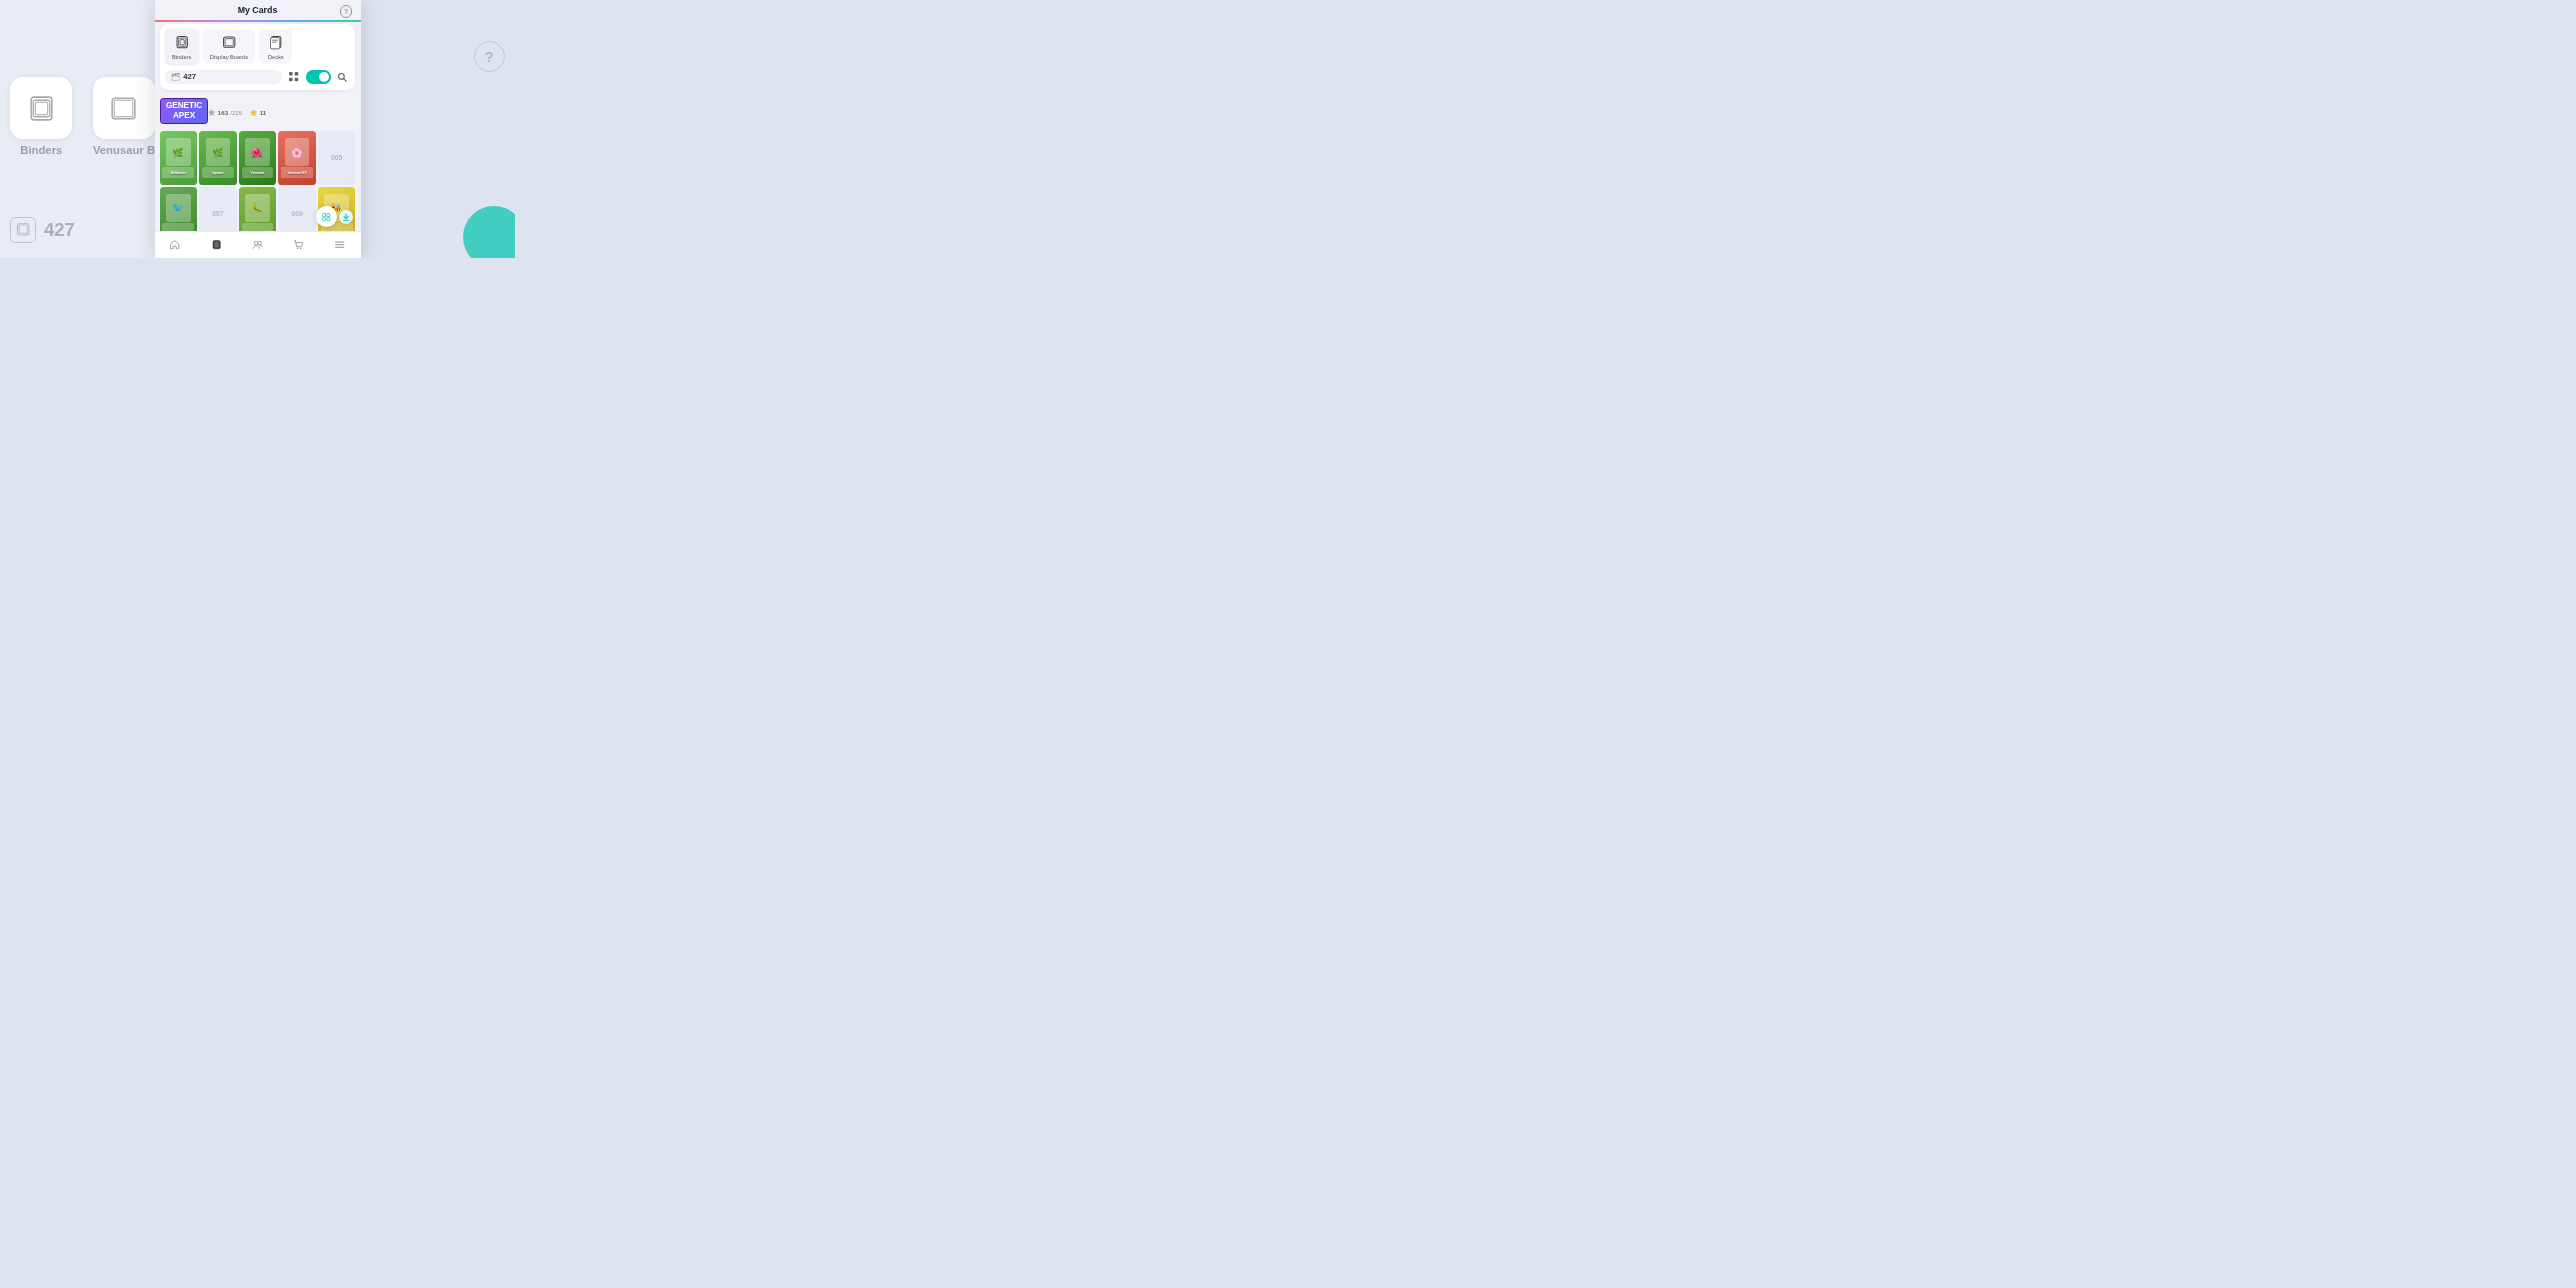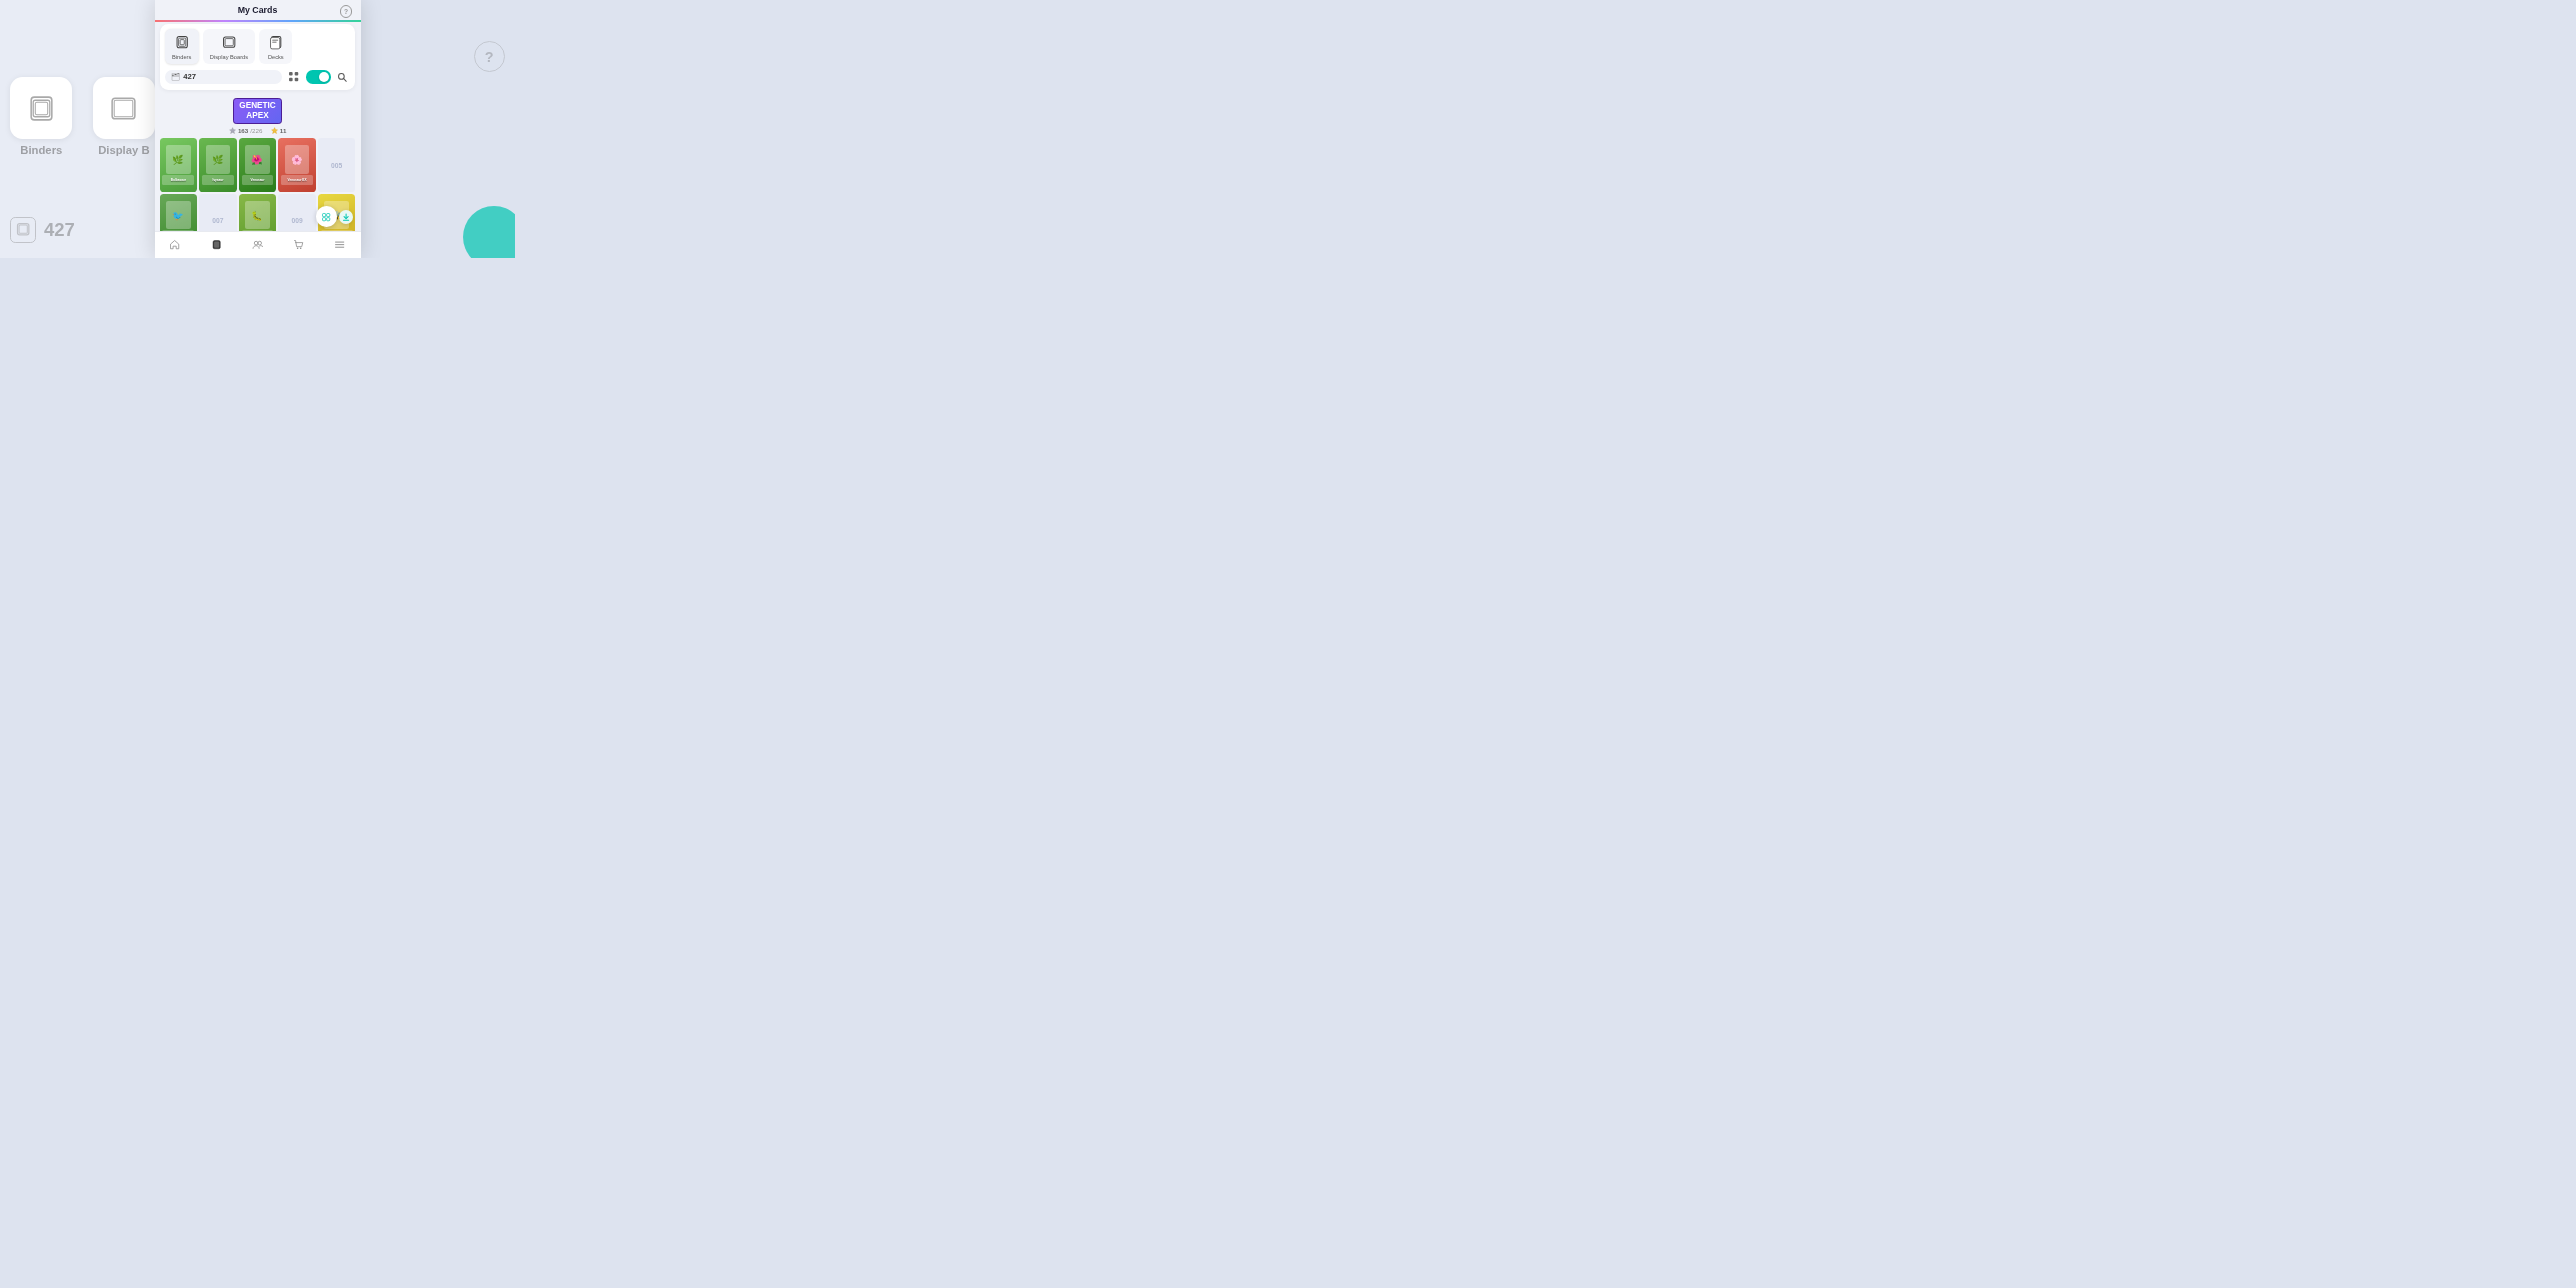--- a/index.html
+++ b/index.html
@@ -302,21 +302,21 @@
       flex: 1;
       overflow-y: auto;
       padding: 0 5.2px 5.2px;
     }
 
     .content::-webkit-scrollbar { display: none; }
 
     
     .set-header {
       display: flex;
-      flex-direction: column;
+      flex-direction: row;
       align-items: center;
       padding: 6.2px 0 4.1px;
     }
 
     .set-logo {
       margin-bottom: 3.1px;
     }
 
     .set-logo-text {
       font-size: 8.2px;
@@ -521,21 +521,21 @@
       </div>
       <span class="bg-label">Binders</span>
     </div>
     <div class="bg-col">
       <div class="bg-icon-card">
         <svg viewBox="0 0 60 60" fill="none">
           <rect x="8" y="10" width="44" height="40" rx="6" fill="none" stroke="#555" stroke-width="3"></rect>
           <rect x="12" y="14" width="36" height="32" rx="3" fill="none" stroke="#555" stroke-width="2"></rect>
         </svg>
       </div>
-      <span class="bg-label">Display B</span>
+      <span class="bg-label">Venusaur B</span>
     </div>
   </div>
 </div>
 
 <div class="bg-bottom">
   <div class="bg-bottom-icon">
     <svg width="14.4" height="14.4" viewBox="0 0 28 28" fill="none">
       <rect x="3" y="3" width="22" height="22" rx="4" fill="none" stroke="#888" stroke-width="2.5"></rect>
       <rect x="6" y="6" width="16" height="16" rx="2" fill="none" stroke="#888" stroke-width="2"></rect>
     </svg>

